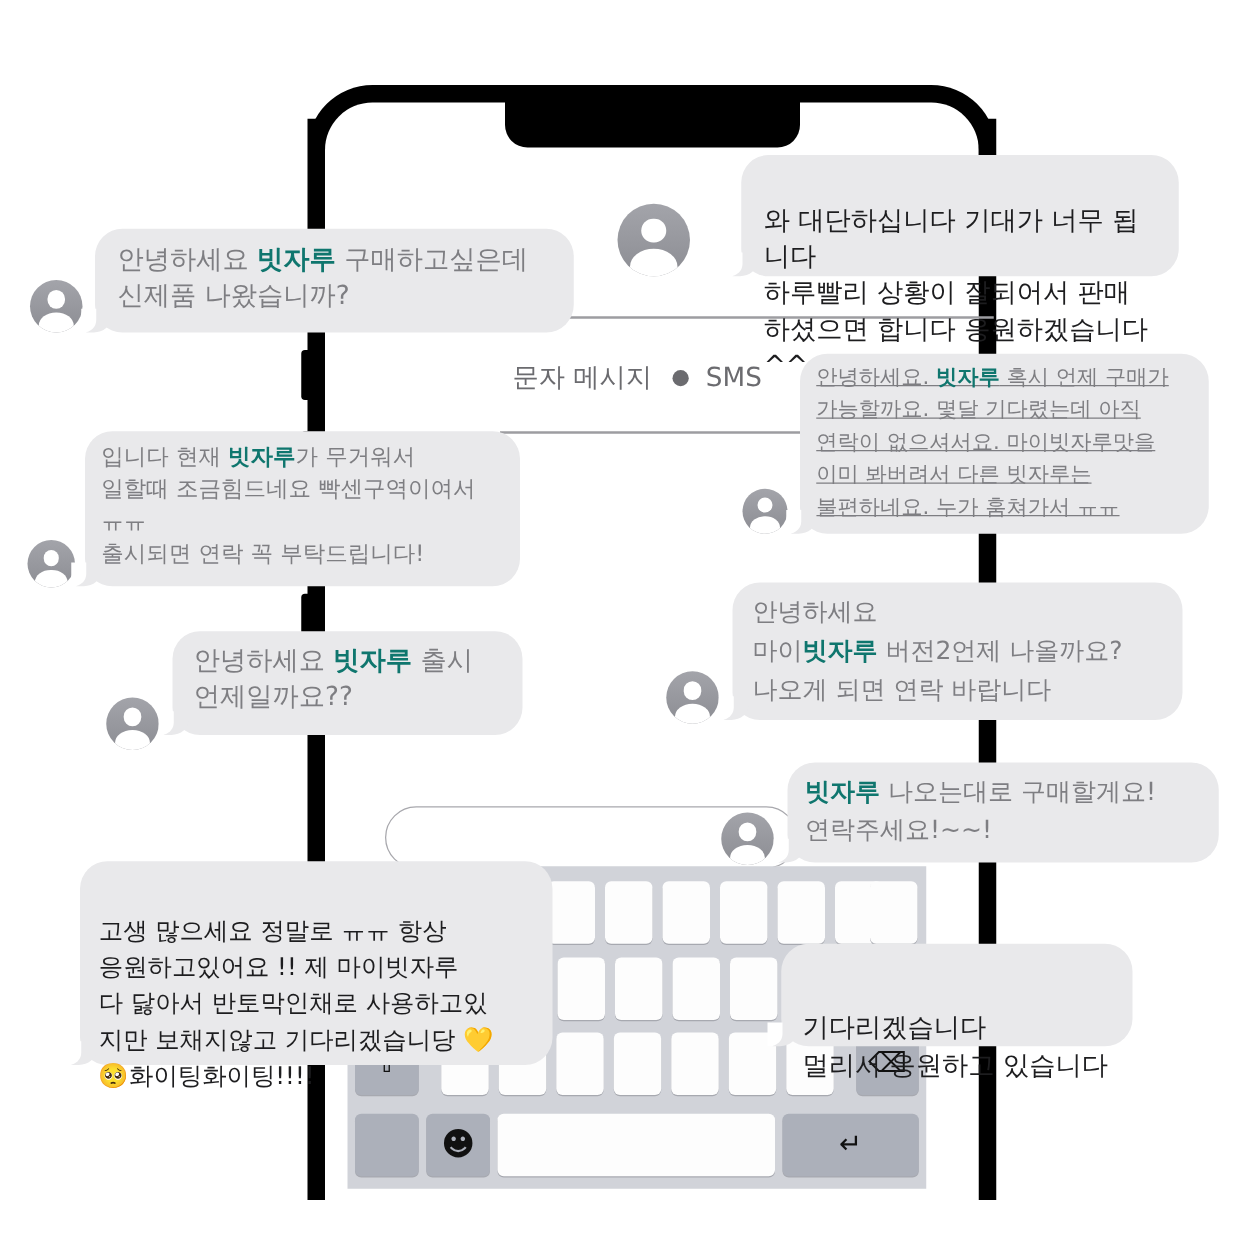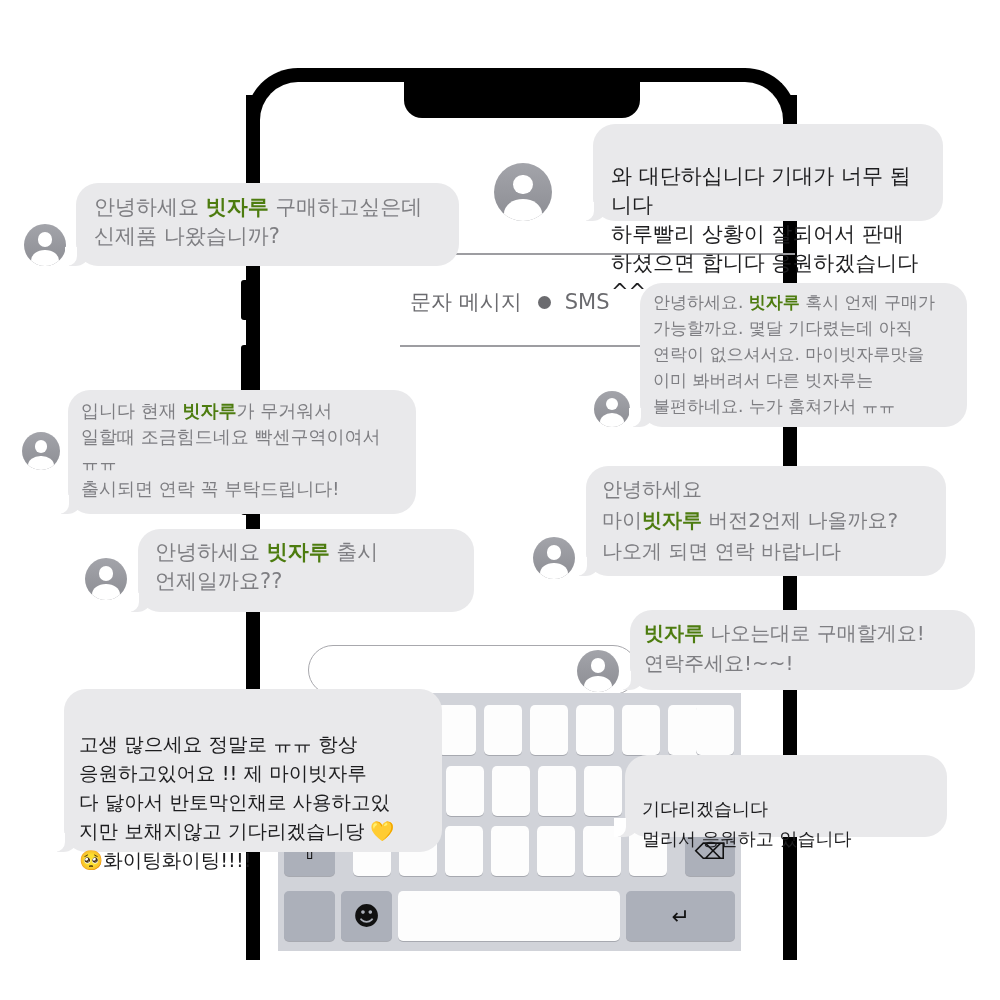--- a/index.html
+++ b/index.html
@@ -28,21 +28,21 @@
   .keyboard { position:absolute; left:278px; top:693px; width:463px; height:258px; background:#d1d3d9; }
   .key { position:absolute; background:#fdfdfd; border-radius:5px; box-shadow:0 1px 0 #a7a9b0; }
   .key.dark { background:#acb0ba; }
   .key-glyph { position:absolute; left:0; right:0; top:50%; transform:translateY(-50%); text-align:center;
                color:#111; font-size:22px; }
 
   
   .bubble { position:absolute; background:#e9e9eb; border-radius:22px; box-sizing:border-box;
             padding:11px 18px; font-size:21px; line-height:29px; color:#7e7e82; white-space:pre-line; }
   .bubble.dark-text { color:#1d1d1f; }
-  .bubble .strong { color:#4d7c0f; font-weight:bold; }
+  .bubble .strong { color:#0f766e; font-weight:bold; }
   .bubble::before { content:""; position:absolute; left:-7px; bottom:0; width:20px; height:18px;
                     background:#e9e9eb; border-bottom-right-radius:14px 12px; }
   .bubble::after  { content:""; position:absolute; left:-11px; bottom:0; width:12px; height:19px;
                     background:#fff; border-bottom-right-radius:10px; }
 
   .avatar { position:absolute; border-radius:50%; background:linear-gradient(#a3a4aa,#8c8d93); overflow:hidden; }
   .avatar .head { position:absolute; left:33%; top:20%; width:34%; height:34%; background:#fff; border-radius:50%; }
   .avatar .body { position:absolute; left:17%; top:62%; width:66%; height:50%; background:#fff; border-radius:50% 50% 0 0; }
 </style>
 </head>
@@ -134,45 +134,45 @@
 
 <div class="bubble dark-text" style="left:593px;top:124px;width:350px;height:97px;padding:9px 18px;">
   <span>와 대단하십니다 기대가 너무 됩니다
 하루빨리 상황이 잘되어서 판매
 하셨으면 합니다 응원하겠습니다^^</span>
 </div>
 
 <div class="bubble" style="left:76px;top:183px;width:383px;height:83px;padding:10px 18px;"><span>안녕하세요 </span><span class="strong">빗자루</span><span> 구매하고싶은데
 신제품 나왔습니까?</span></div>
 
-<div class="bubble" style="left:640px;top:283px;width:327px;height:144px;padding:6px 13px;font-size:17px;line-height:26px;"><span>안녕하세요. </span><span class="strong">빗자루</span><span> 혹시 언제 구매가
+<div class="bubble" style="left:640px;top:283px;width:327px;height:144px;padding:6px 13px;font-size:17px;line-height:26px;text-decoration:underline;"><span>안녕하세요. </span><span class="strong">빗자루</span><span> 혹시 언제 구매가
 가능할까요. 몇달 기다렸는데 아직
 연락이 없으셔서요. 마이빗자루맛을
 이미 봐버려서 다른 빗자루는
 불편하네요. 누가 훔쳐가서 ㅠㅠ</span></div>
 
-<div class="bubble" style="left:68px;top:345px;width:348px;height:124px;padding:8px 13px;font-size:18px;line-height:26px;margin-top:45px;"><span>입니다 현재 </span><span class="strong">빗자루</span><span>가 무거워서
+<div class="bubble" style="left:68px;top:345px;width:348px;height:124px;padding:8px 13px;font-size:18px;line-height:26px;"><span>입니다 현재 </span><span class="strong">빗자루</span><span>가 무거워서
 일할때 조금힘드네요 빡센구역이여서
 ㅠㅠ
 출시되면 연락 꼭 부탁드립니다!</span></div>
 
 <div class="bubble" style="left:586px;top:466px;width:360px;height:110px;padding:8px 16px;font-size:20px;line-height:31px;"><span>안녕하세요
 마이</span><span class="strong">빗자루</span><span> 버전2언제 나올까요?
 나오게 되면 연락 바랍니다</span></div>
 
-<div class="bubble" style="left:138px;top:529px;width:336px;height:83px;padding:9px 17px;"><span>안녕하세요 </span><span class="strong">빗자루</span><span> 출시
+<div class="bubble" style="left:138px;top:505px;width:280px;height:83px;padding:9px 17px;"><span>안녕하세요 </span><span class="strong">빗자루</span><span> 출시
 언제일까요??</span></div>
 
 <div class="bubble" style="left:630px;top:610px;width:345px;height:80px;padding:8px 14px;font-size:20px;line-height:30px;"><span></span><span class="strong">빗자루</span><span> 나오는대로 구매할게요!
 연락주세요!~~!</span></div>
 
 <div class="bubble dark-text" style="left:64px;top:689px;width:378px;height:163px;padding:12px 15px;font-size:19.5px;line-height:29px;">
   <span>고생 많으세요 정말로 ㅠㅠ 항상
 응원하고있어요 !! 제 마이빗자루
 다 닳아서 반토막인채로 사용하고있
 지만 보채지않고 기다리겠습니당 💛
 🥺화이팅화이팅!!!!</span>
 </div>
 
-<div class="bubble dark-text" style="left:625px;top:755px;width:322px;height:82px;padding:9px 17px;font-size:18px;line-height:30px;">
+<div class="bubble dark-text" style="left:625px;top:755px;width:281px;height:82px;padding:22px 17px;font-size:21px;line-height:30px;">
   <span>기다리겠습니다
 멀리서 응원하고 있습니다</span>
 </div>
 
 </body></html>

